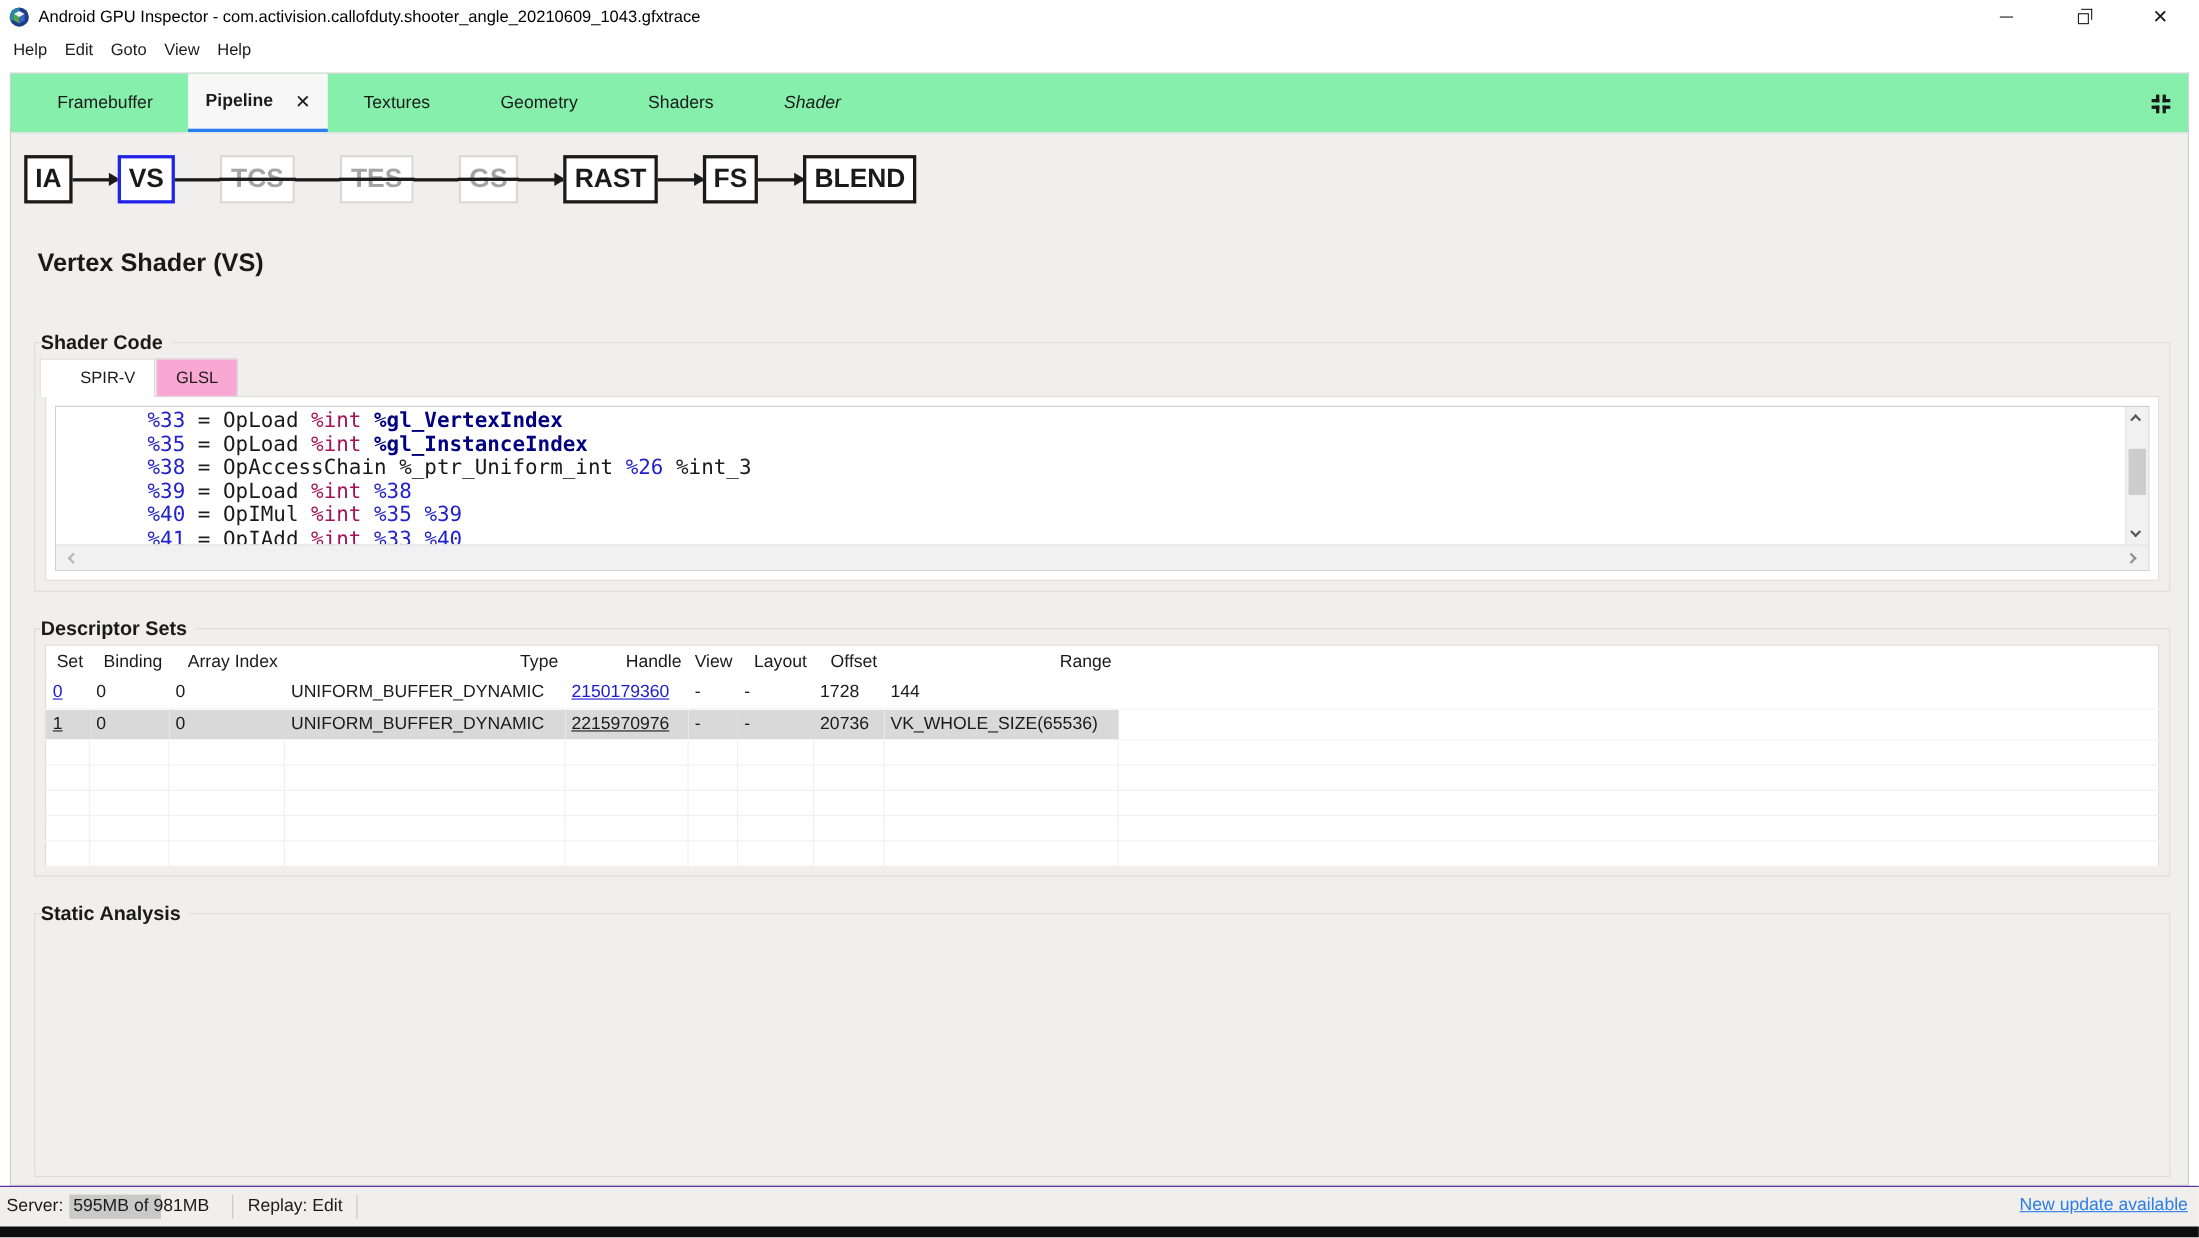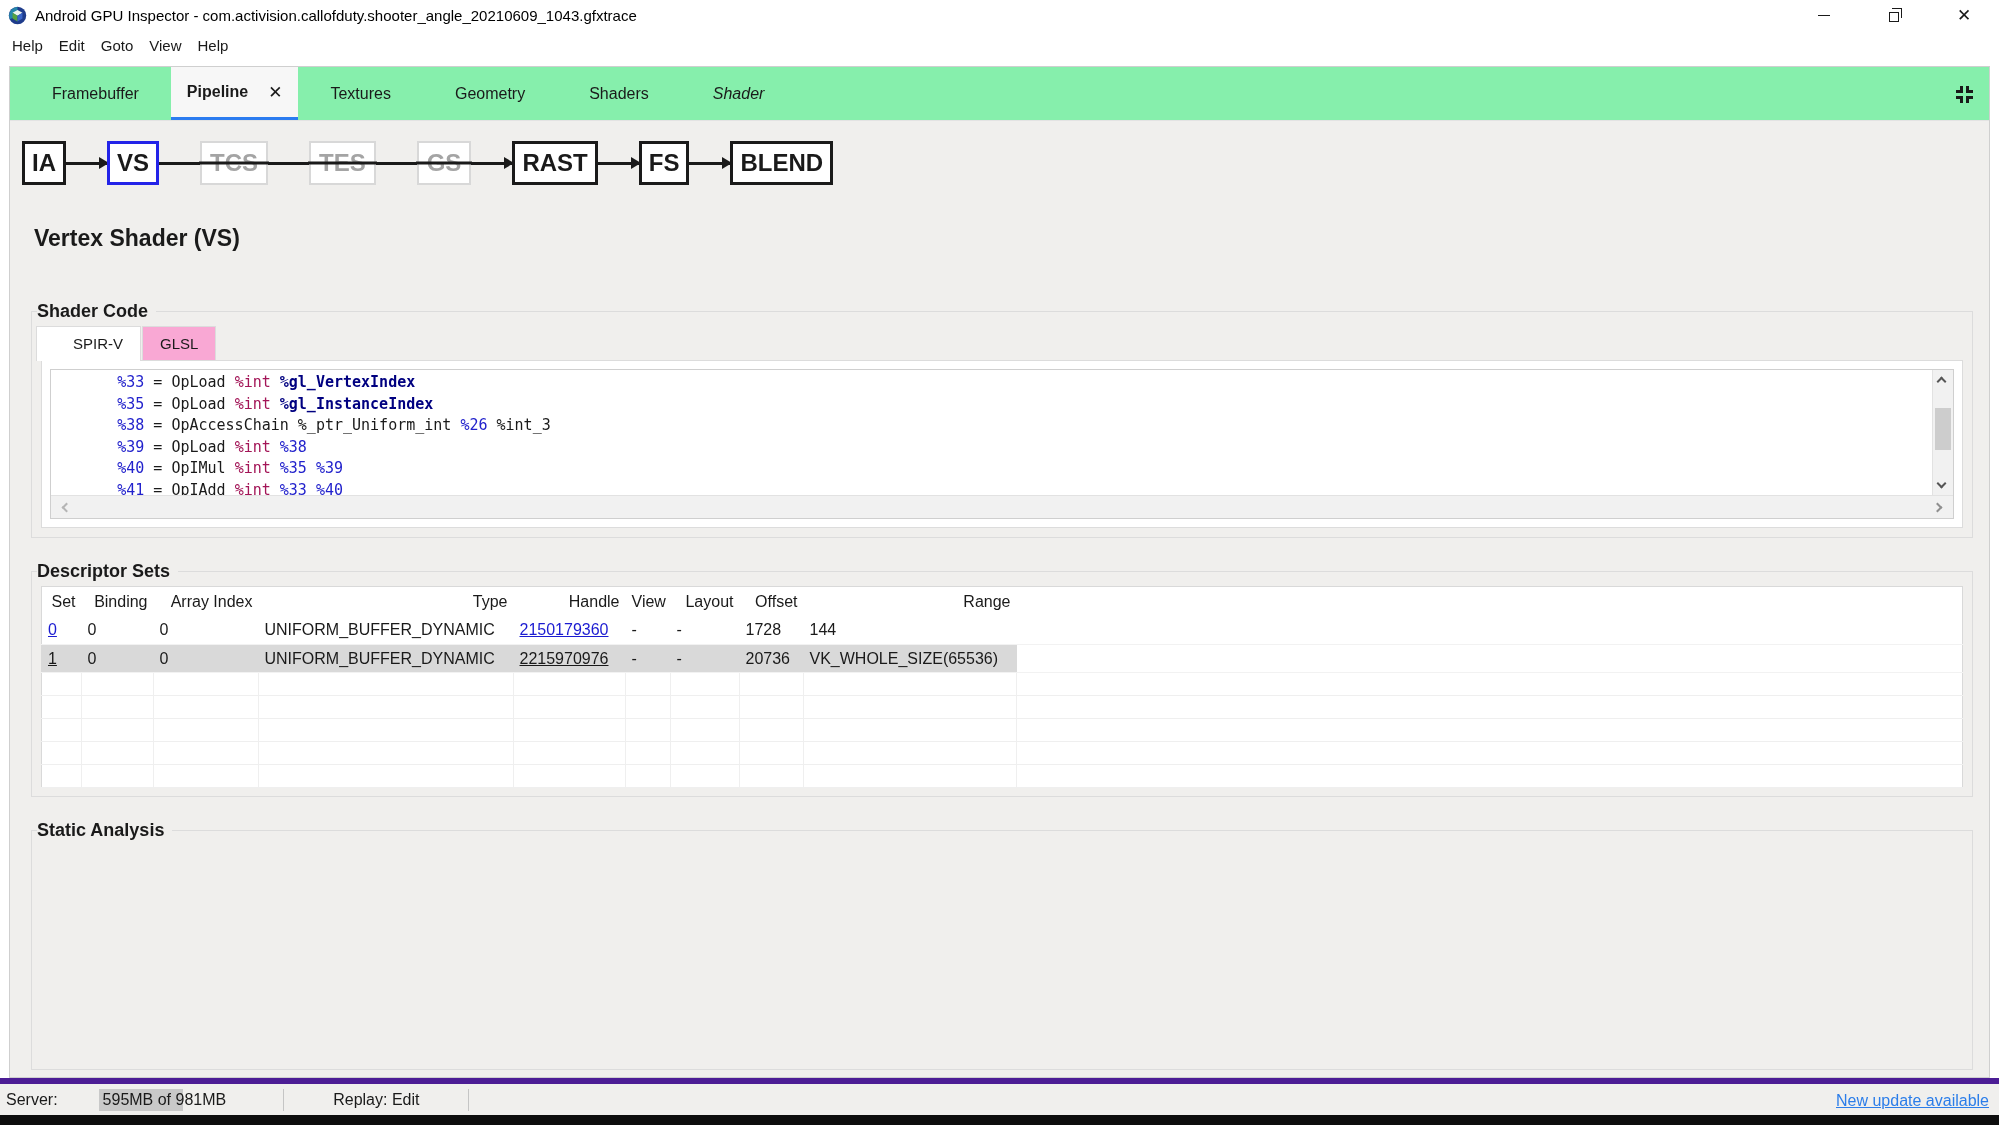--- a/index.html
+++ b/index.html
@@ -60,21 +60,21 @@
   #static-group { top:753px; height:250px; padding-top:16px; }
 
   
   .code-tabs { display:flex; margin-left:-5px; position:relative; z-index:2; }
   .code-tab { padding:8px 17px; font-size:15px; border:1px solid #dcdcdc; border-bottom:none; background:#f9a8d4; margin-right:1px; }
   .code-tab.active { background:#fff; margin-bottom:-1px; padding-bottom:9px;padding-left:36px; }
   .code-panel { position:relative; z-index:1; background:#fff; border:1px solid #dcdcdc; padding:8px; }
   .code-inner { border:1px solid #cfcfcf; }
   .code-top { display:flex; }
   .code-text { flex:1; height:125px; overflow:hidden; white-space:pre;
-               font-family:"DejaVu Sans Mono", monospace; font-size:15px; line-height:21.5px; padding:2px 0 0 3px; }
+               font-family:"DejaVu Sans Mono", monospace; font-size:19px; line-height:21.5px; padding:2px 0 0 3px; }
   .code-line .id { color:#2222cc; }
   .code-line .ty { color:#a31557; }
   .code-line .bi { color:#000080; font-weight:700; }
   .vscroll { width:21px; background:#f1f1f1; border-left:1px solid #e2e2e2; position:relative; }
   .vthumb { position:absolute; top:38px; left:2px; right:2px; height:42px; background:#cdcdcd; }
   .chev { display:inline-block; width:7px; height:7px; border-right:2px solid #555; border-bottom:2px solid #555; }
   .chev-up { position:absolute; top:8px; left:5px; transform:rotate(-135deg); }
   .chev-down { position:absolute; bottom:8px; left:5px; transform:rotate(45deg); }
   .hscroll { height:23px; background:#f1f1f1; border-top:1px solid #e2e2e2; position:relative; }
   .chev-left { position:absolute; left:12px; top:8px; transform:rotate(135deg); border-color:#b5b5b5; }
@@ -92,21 +92,21 @@
   tr.selected .cell-link { color:#1a1a1a; }
 
   
   .stats { display:inline-flex; border:1px solid #d9d9d9; margin-left:2px; }
   .stat-label { font-weight:700; font-size:16px; padding:13px 14px; border-right:1px solid #d9d9d9; white-space:nowrap; }
   .stat-value { font-size:16px; padding:13px 12px; border-right:1px solid #d9d9d9; color:#333; white-space:nowrap; }
   .stat-value.last { border-right:none; }
 
   
   .statusbar { position:absolute; left:0; top:1078px; width:1999px; height:37px; background:#f0efed;
-               border-top:6px solid #4c1d95; display:flex; align-items:center; padding-left:6px; font-size:16px;gap:36px; }
+               border-top:1px solid #4c1d95; display:flex; align-items:center; padding-left:6px; font-size:16px; }
   .mem-chip { margin-left:5px; padding:2px 8px 2px 4px; background:linear-gradient(90deg, #c9c9c9 0 62%, rgba(0,0,0,0) 62%); }
   .sep { width:1px; height:22px; background:#c5c5c5; margin:0 13px; }
   .update-link { position:absolute; right:10px; top:8px; color:#2b7de9; text-decoration:underline; font-size:16px; }
   .bottom-strip { position:absolute; left:0; top:1115px; width:1999px; height:10px; background:#0d0d0d; }
 </style>
 </head>
 <body>
 
 <div class="app">
 

